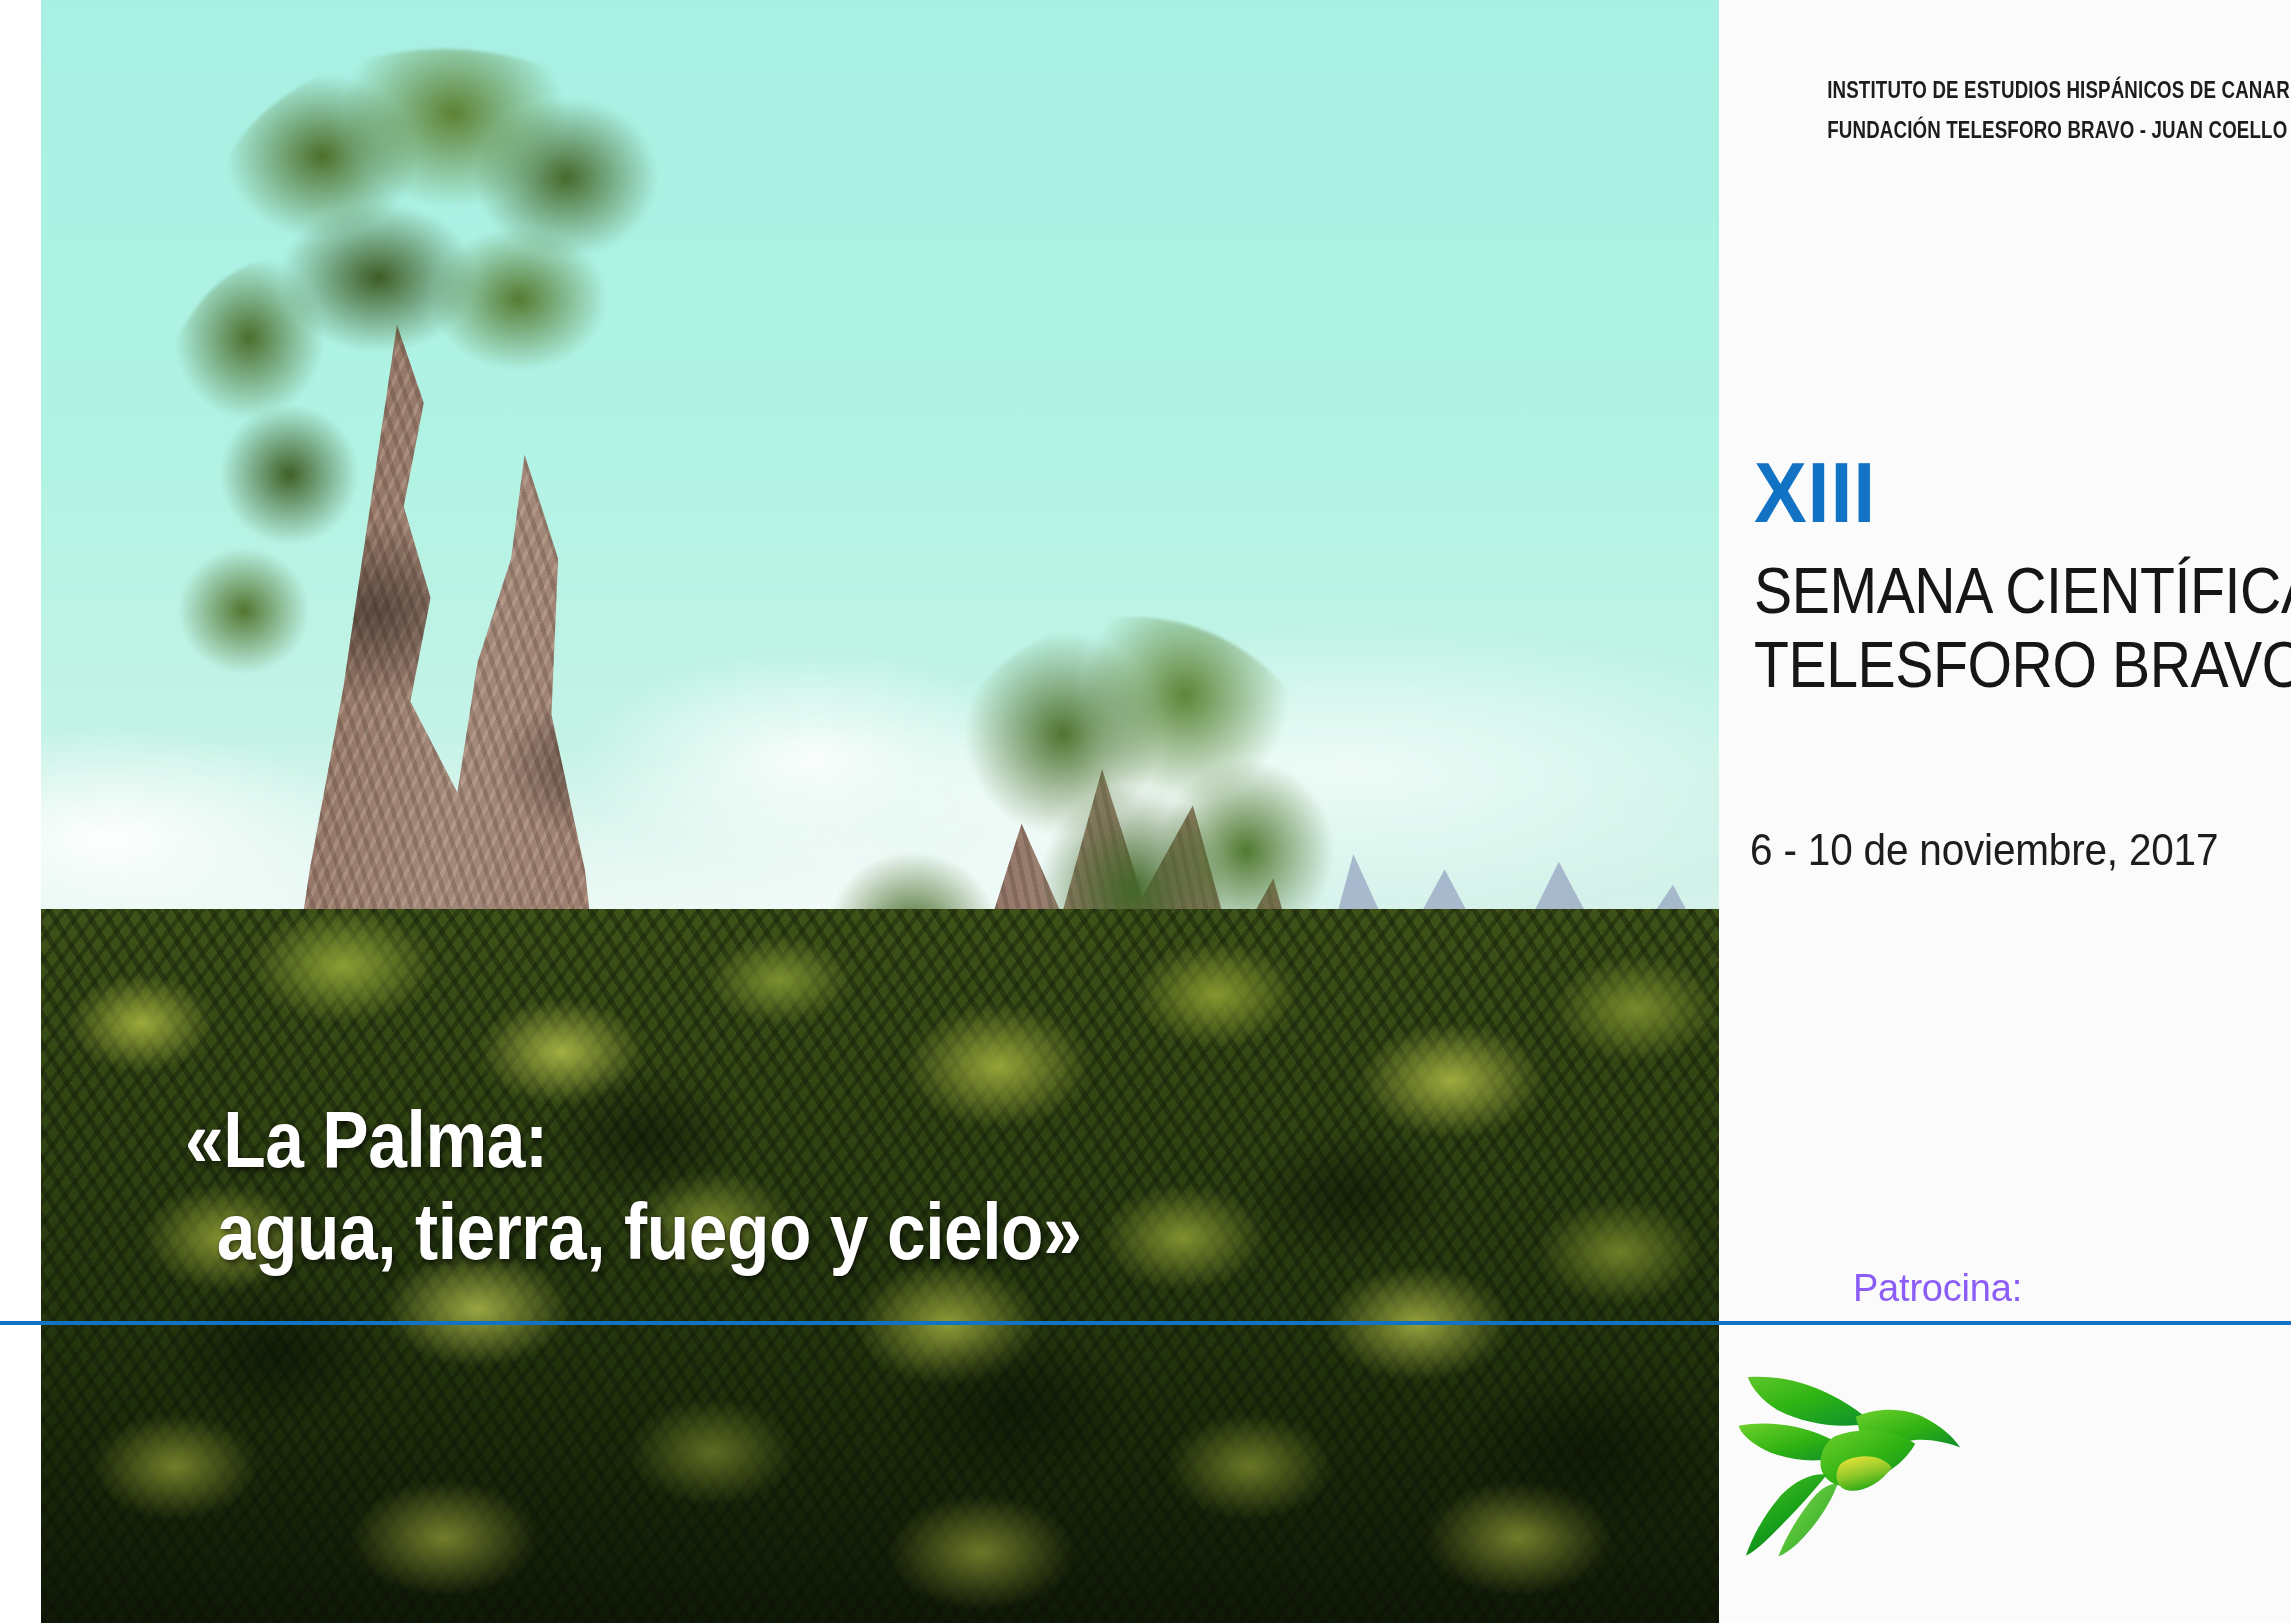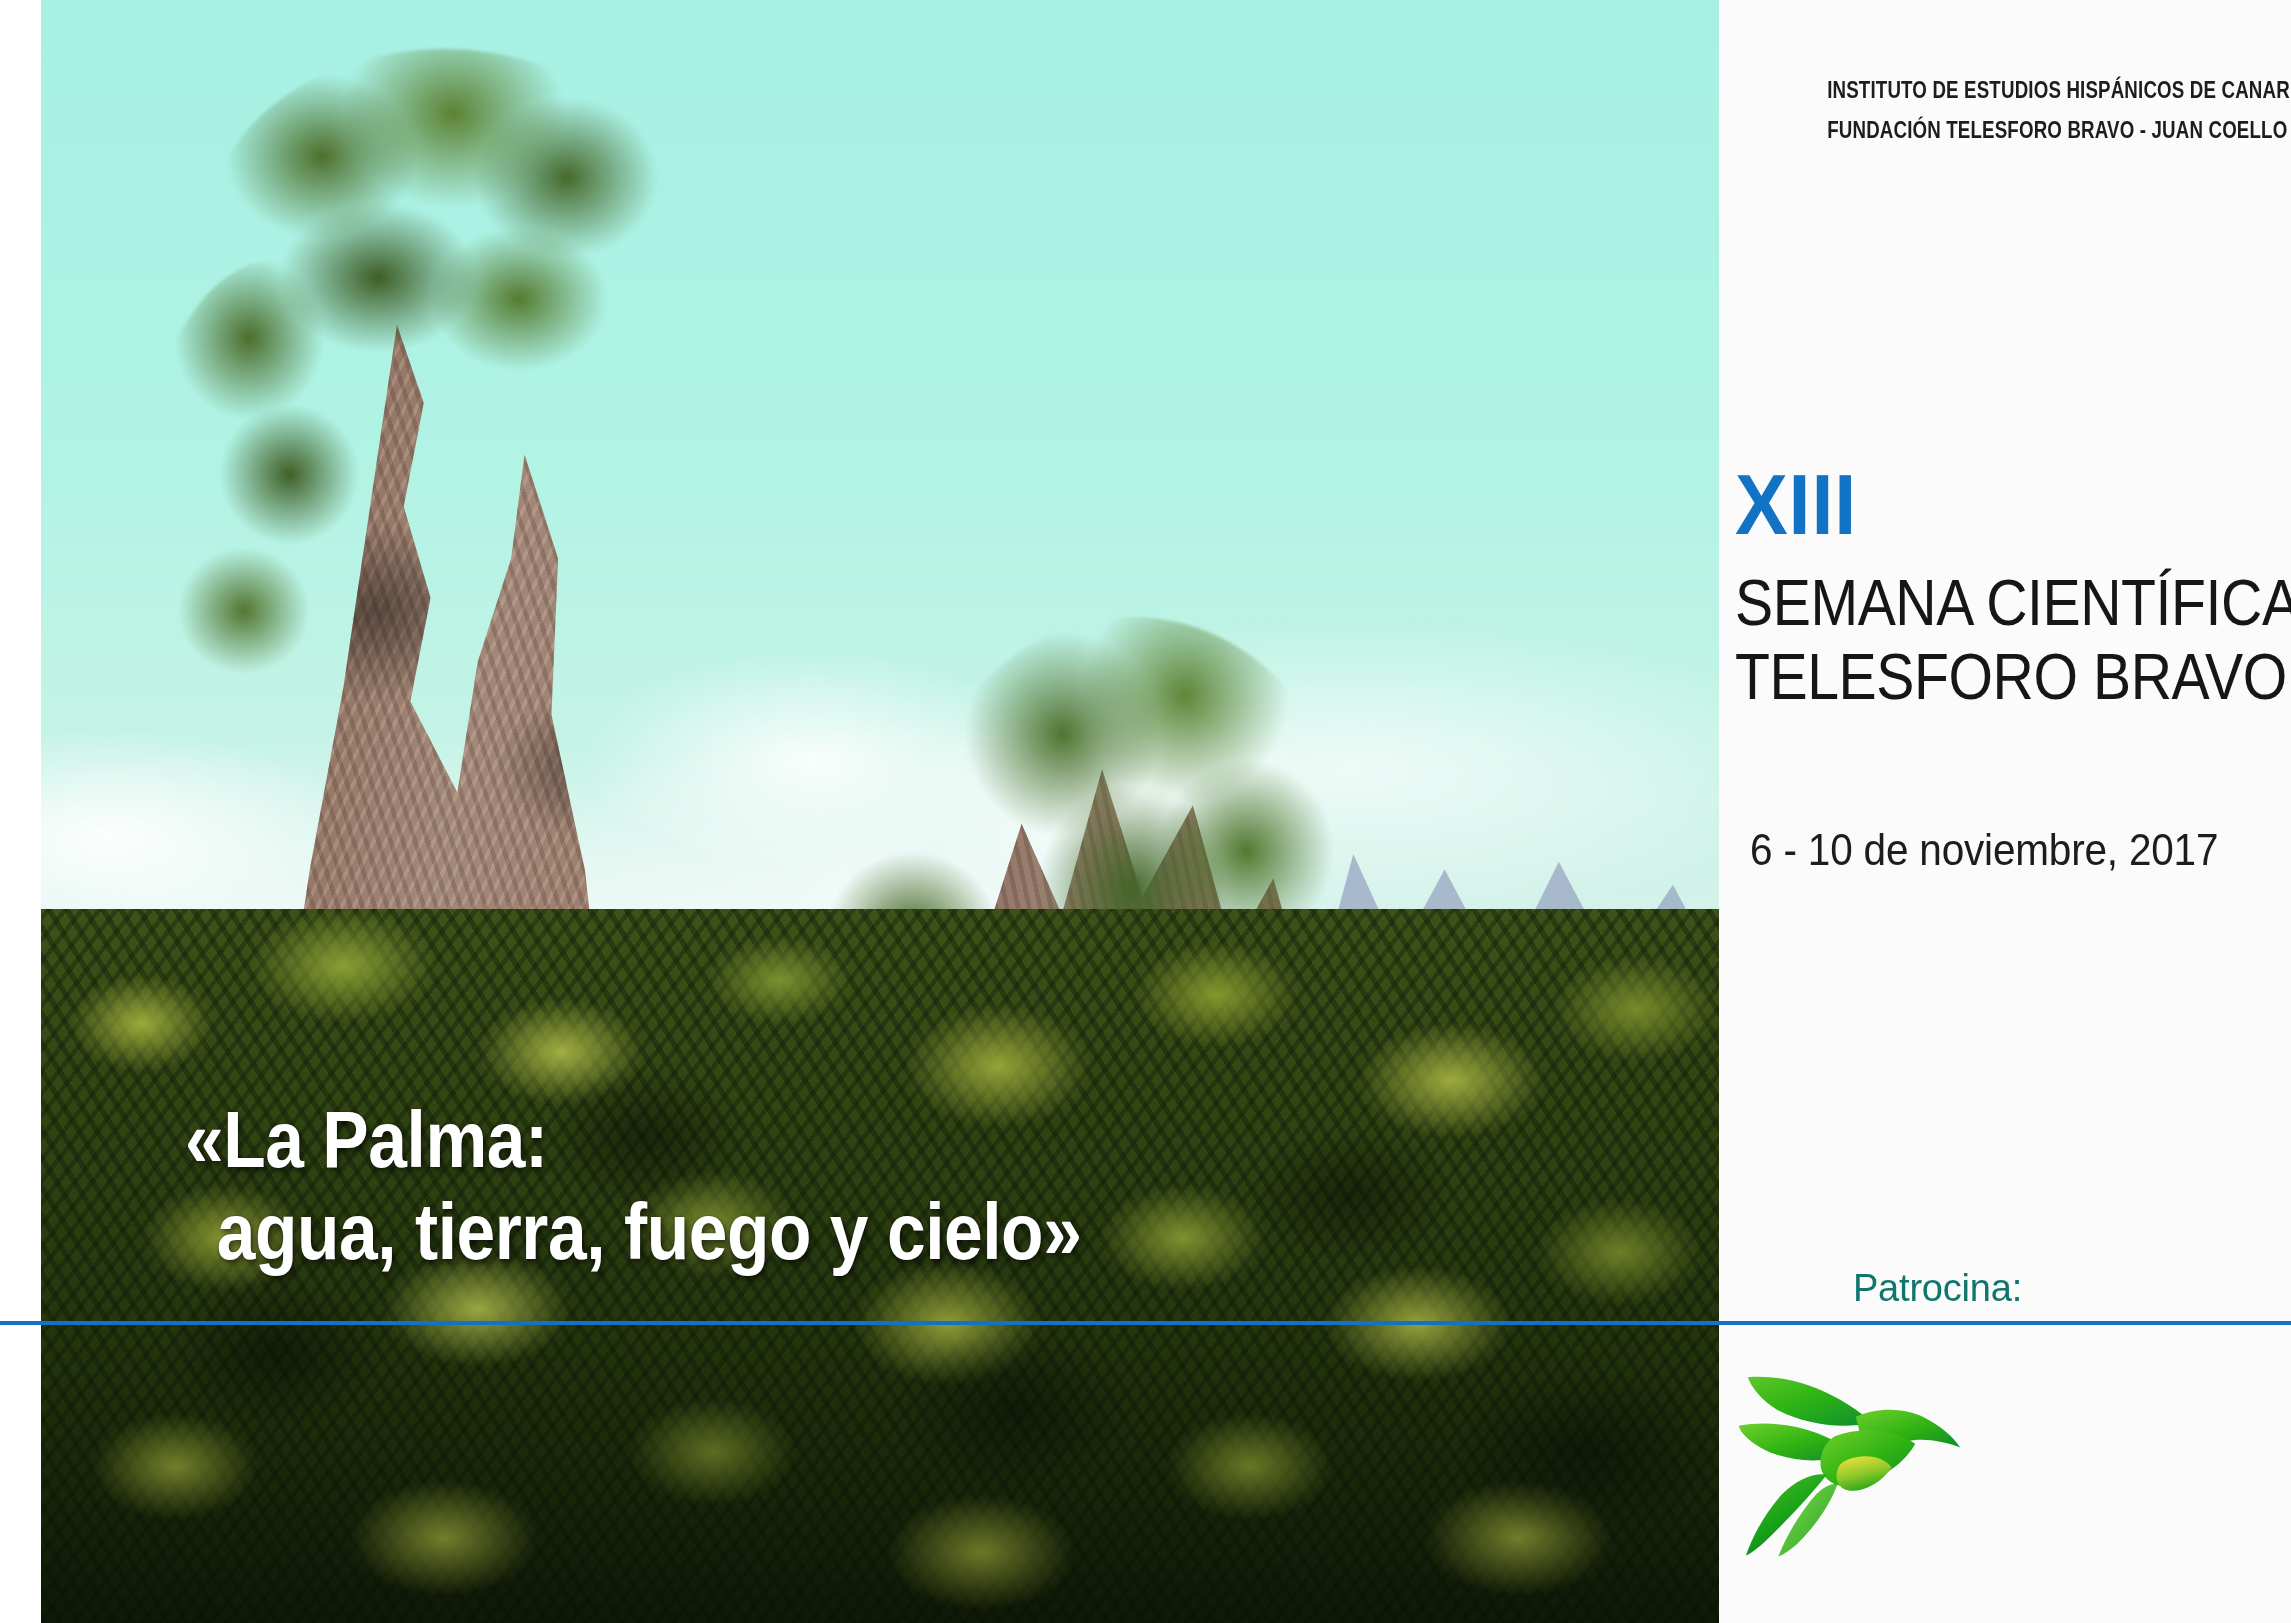--- a/index.html
+++ b/index.html
@@ -225,23 +225,22 @@
     color: #1d1d1b;
     letter-spacing: 0.2px;
     line-height: 1.72;
     transform: scaleX(.8);
     transform-origin: right center;
     white-space: nowrap;
   }
 
   #title-block {
     position: absolute;
-    left: 16px; top: 450px;
+    left: 35px; top: 450px;
     width: 524px;
-    margin-top: 12px;
   }
   #roman {
     font-family: "Liberation Sans Narrow", "Liberation Sans", sans-serif;
     font-size: 86px;
     font-weight: bold;
     color: #1272c4;
     line-height: .98;
     letter-spacing: 0.9px;
     transform: scaleX(.92);
     transform-origin: left center;
@@ -273,21 +272,21 @@
 
   #patrocina {
     position: absolute;
     left: 0; top: 1267px;
     width: 100%;
     text-align: center;
     padding-right: 135px;
     box-sizing: border-box;
     font-family: "Liberation Sans Narrow", "Liberation Sans", sans-serif;
     font-size: 38px;
-    color: #0f766e;
+    color: #8b5cf6;
     letter-spacing: -0.2px;
   }
 
   
   #blue-rule {
     position: absolute;
     left: 0; top: 1321px;
     width: 2292px;
     height: 3.6px;
     background: #1272c4;

